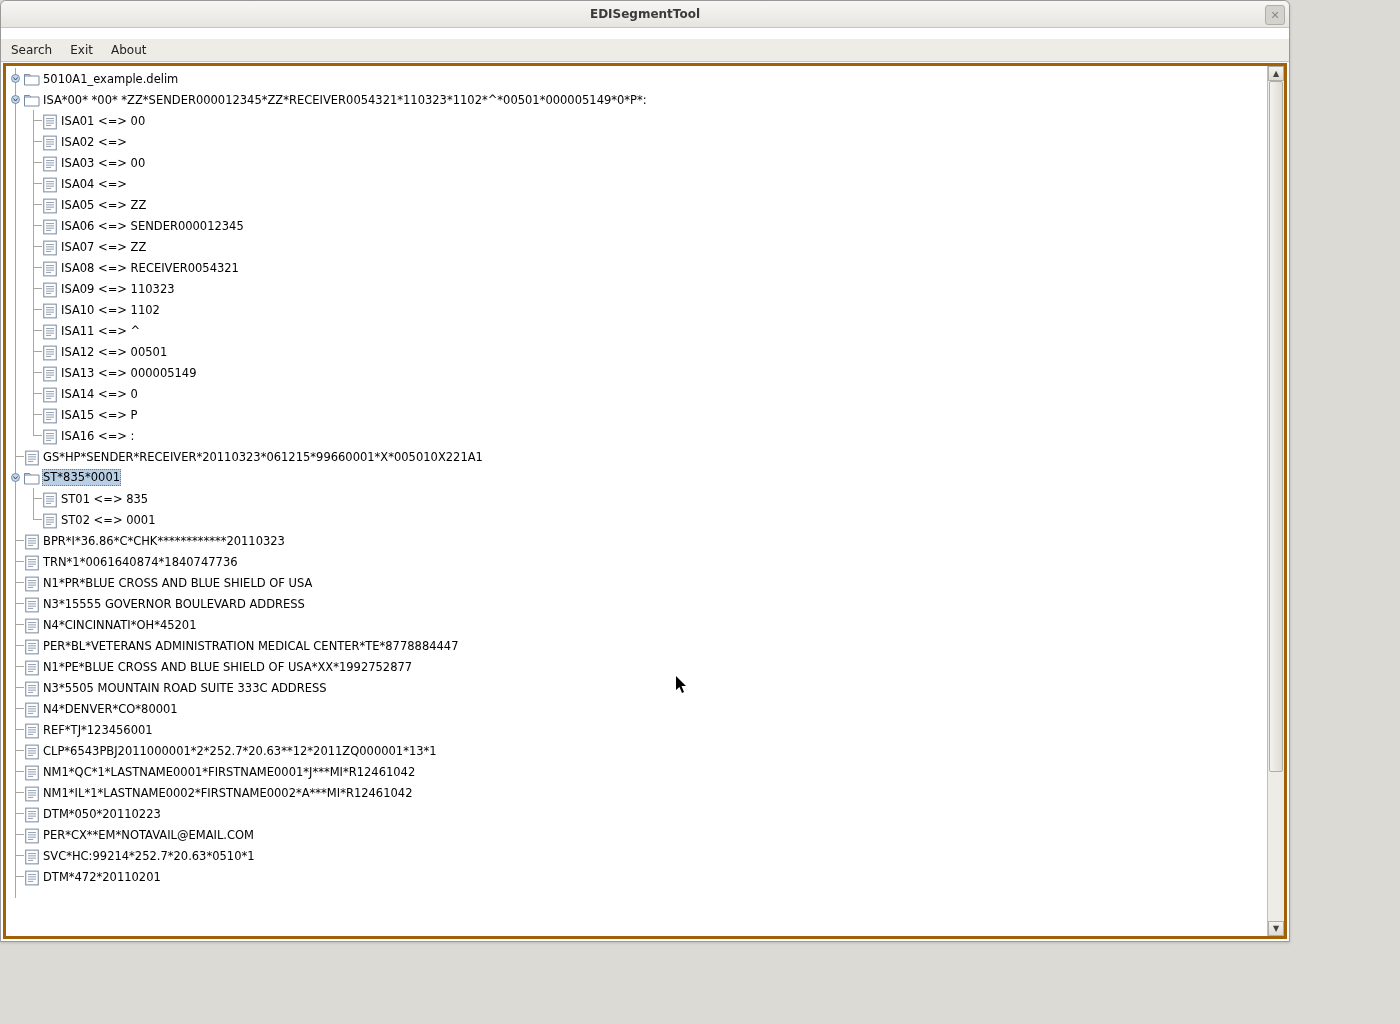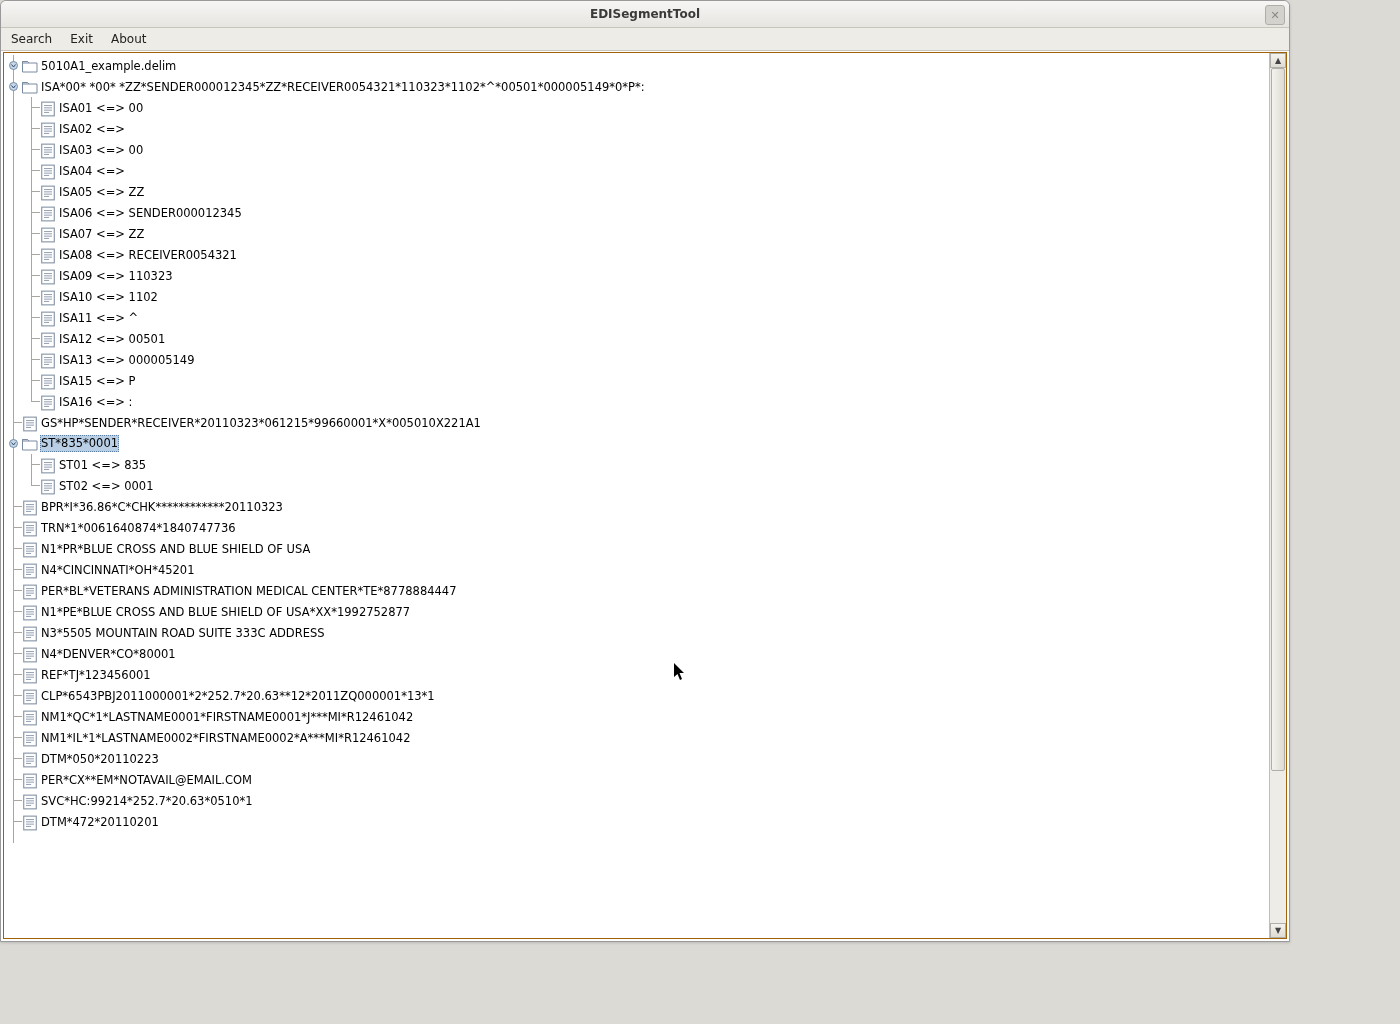--- a/index.html
+++ b/index.html
@@ -50,30 +50,31 @@
     color: #888;
   }
   .menubar {
     height: 22px;
     background: #eeece6;
     padding: 0 4px;
     display: flex;
     align-items: center;
     gap: 6px;
     border-bottom: 1px solid #c8c5bd;
+    margin-top: 11px;
   }
   .menubar span {
     padding: 2px 6px;
     color: #222;
     cursor: default;
   }
   .content-wrap {
     flex: 1;
     display: flex;
-    border: 1px solid #a16207;
+    border: 3px solid #a16207;
     margin: 1px 2px 2px 2px;
     background: #fff;
     position: relative;
     overflow: hidden;
     gap: 48px;
   }
   .tree-pane {
     flex: 1;
     background: #fff;
     overflow: hidden;
@@ -462,20 +463,37 @@
             <span class="vline"></span>
             <span class="hline"></span>
           </span>
           <span class="icon-file"><svg viewBox="0 0 14 14">
               <rect x="1.5" y="1" width="11" height="12" fill="#fff" stroke="#8896a8" stroke-width="1"></rect>
               <line x1="3.5" y1="4" x2="10.5" y2="4" stroke="#8896a8" stroke-width="0.8"></line>
               <line x1="3.5" y1="6" x2="10.5" y2="6" stroke="#8896a8" stroke-width="0.8"></line>
               <line x1="3.5" y1="8" x2="10.5" y2="8" stroke="#8896a8" stroke-width="0.8"></line>
               <line x1="3.5" y1="10" x2="8" y2="10" stroke="#8896a8" stroke-width="0.8"></line>
             </svg></span>
+          <span class="label">ISA14 &lt;=&gt; 0</span>
+        </div>
+        <div class="row">
+          <span class="guide-col">
+            <span class="vline"></span>
+          </span>
+          <span class="guide-col">
+            <span class="vline"></span>
+            <span class="hline"></span>
+          </span>
+          <span class="icon-file"><svg viewBox="0 0 14 14">
+              <rect x="1.5" y="1" width="11" height="12" fill="#fff" stroke="#8896a8" stroke-width="1"></rect>
+              <line x1="3.5" y1="4" x2="10.5" y2="4" stroke="#8896a8" stroke-width="0.8"></line>
+              <line x1="3.5" y1="6" x2="10.5" y2="6" stroke="#8896a8" stroke-width="0.8"></line>
+              <line x1="3.5" y1="8" x2="10.5" y2="8" stroke="#8896a8" stroke-width="0.8"></line>
+              <line x1="3.5" y1="10" x2="8" y2="10" stroke="#8896a8" stroke-width="0.8"></line>
+            </svg></span>
           <span class="label">ISA15 &lt;=&gt; P</span>
         </div>
         <div class="row">
           <span class="guide-col">
             <span class="vline"></span>
           </span>
           <span class="guide-col">
             <span class="vline half-top"></span>
             <span class="hline"></span>
           </span>
@@ -586,20 +604,34 @@
             <span class="hline"></span>
           </span>
           <span class="icon-file"><svg viewBox="0 0 14 14">
               <rect x="1.5" y="1" width="11" height="12" fill="#fff" stroke="#8896a8" stroke-width="1"></rect>
               <line x1="3.5" y1="4" x2="10.5" y2="4" stroke="#8896a8" stroke-width="0.8"></line>
               <line x1="3.5" y1="6" x2="10.5" y2="6" stroke="#8896a8" stroke-width="0.8"></line>
               <line x1="3.5" y1="8" x2="10.5" y2="8" stroke="#8896a8" stroke-width="0.8"></line>
               <line x1="3.5" y1="10" x2="8" y2="10" stroke="#8896a8" stroke-width="0.8"></line>
             </svg></span>
           <span class="label">N1*PR*BLUE CROSS AND BLUE SHIELD OF USA</span>
+        </div>
+        <div class="row">
+          <span class="guide-col">
+            <span class="vline"></span>
+            <span class="hline"></span>
+          </span>
+          <span class="icon-file"><svg viewBox="0 0 14 14">
+              <rect x="1.5" y="1" width="11" height="12" fill="#fff" stroke="#8896a8" stroke-width="1"></rect>
+              <line x1="3.5" y1="4" x2="10.5" y2="4" stroke="#8896a8" stroke-width="0.8"></line>
+              <line x1="3.5" y1="6" x2="10.5" y2="6" stroke="#8896a8" stroke-width="0.8"></line>
+              <line x1="3.5" y1="8" x2="10.5" y2="8" stroke="#8896a8" stroke-width="0.8"></line>
+              <line x1="3.5" y1="10" x2="8" y2="10" stroke="#8896a8" stroke-width="0.8"></line>
+            </svg></span>
+          <span class="label">N3*15555 GOVERNOR BOULEVARD ADDRESS</span>
         </div>
         <div class="row">
           <span class="guide-col">
             <span class="vline"></span>
             <span class="hline"></span>
           </span>
           <span class="icon-file"><svg viewBox="0 0 14 14">
               <rect x="1.5" y="1" width="11" height="12" fill="#fff" stroke="#8896a8" stroke-width="1"></rect>
               <line x1="3.5" y1="4" x2="10.5" y2="4" stroke="#8896a8" stroke-width="0.8"></line>
               <line x1="3.5" y1="6" x2="10.5" y2="6" stroke="#8896a8" stroke-width="0.8"></line>

